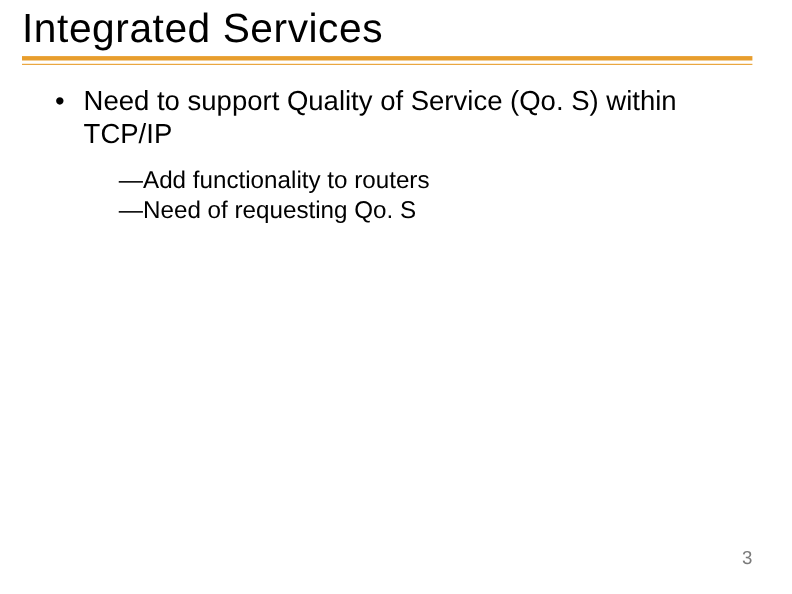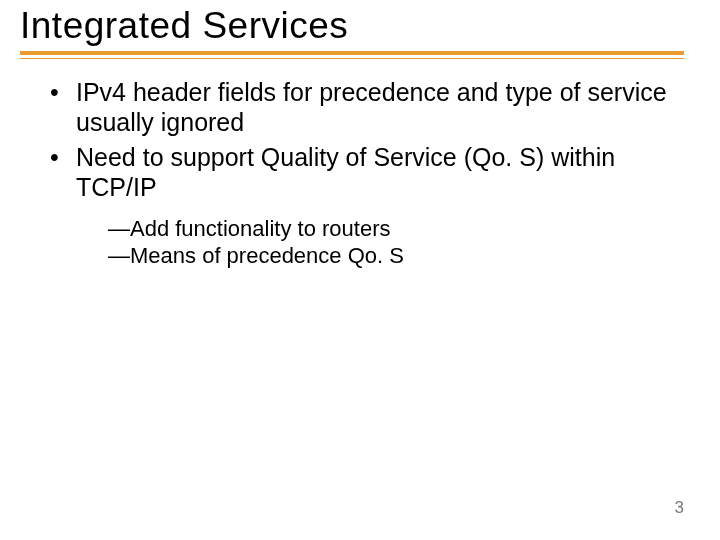--- a/index.html
+++ b/index.html
@@ -74,30 +74,27 @@
   <div class="title">
     <span>Integrated Services</span><br>
   </div>
 
   <div class="rule-thick"></div>
   <div class="rule-thin"></div>
 
   <div class="content">
     <ul class="level1">
       <li>
-        <span>IPv4 header fields for precedence and type of service usually ignored</span>
-      </li>
-      <li>
         <span>Need to support Quality of Service (Qo. S) within TCP/IP</span>
         <div class="level2">
           <div class="subitem">
             <span class="dash">—</span><span>Add functionality to routers</span>
           </div>
           <div class="subitem">
-            <span class="dash">—</span><span>Means of precedence Qo. S</span>
+            <span class="dash">—</span><span>Need of requesting Qo. S</span>
           </div>
         </div>
       </li>
     </ul>
   </div>
 
   <div class="pagenum">3</div>
 
 </div>
 

